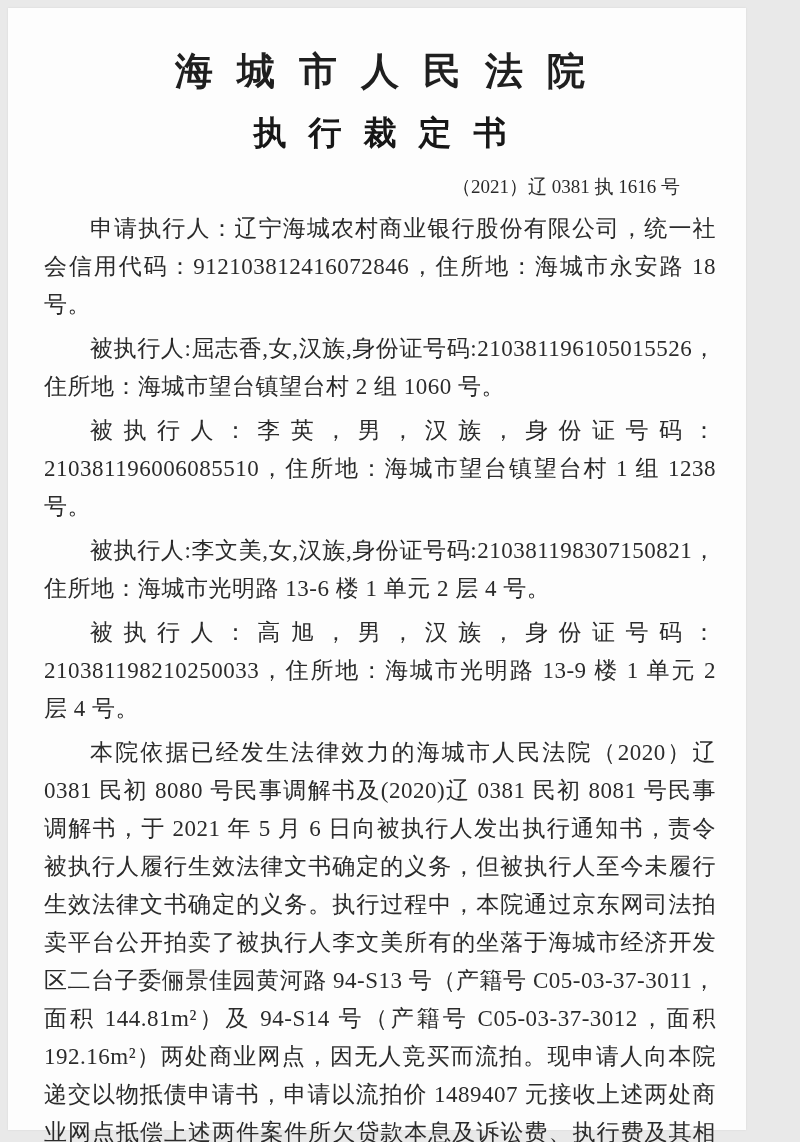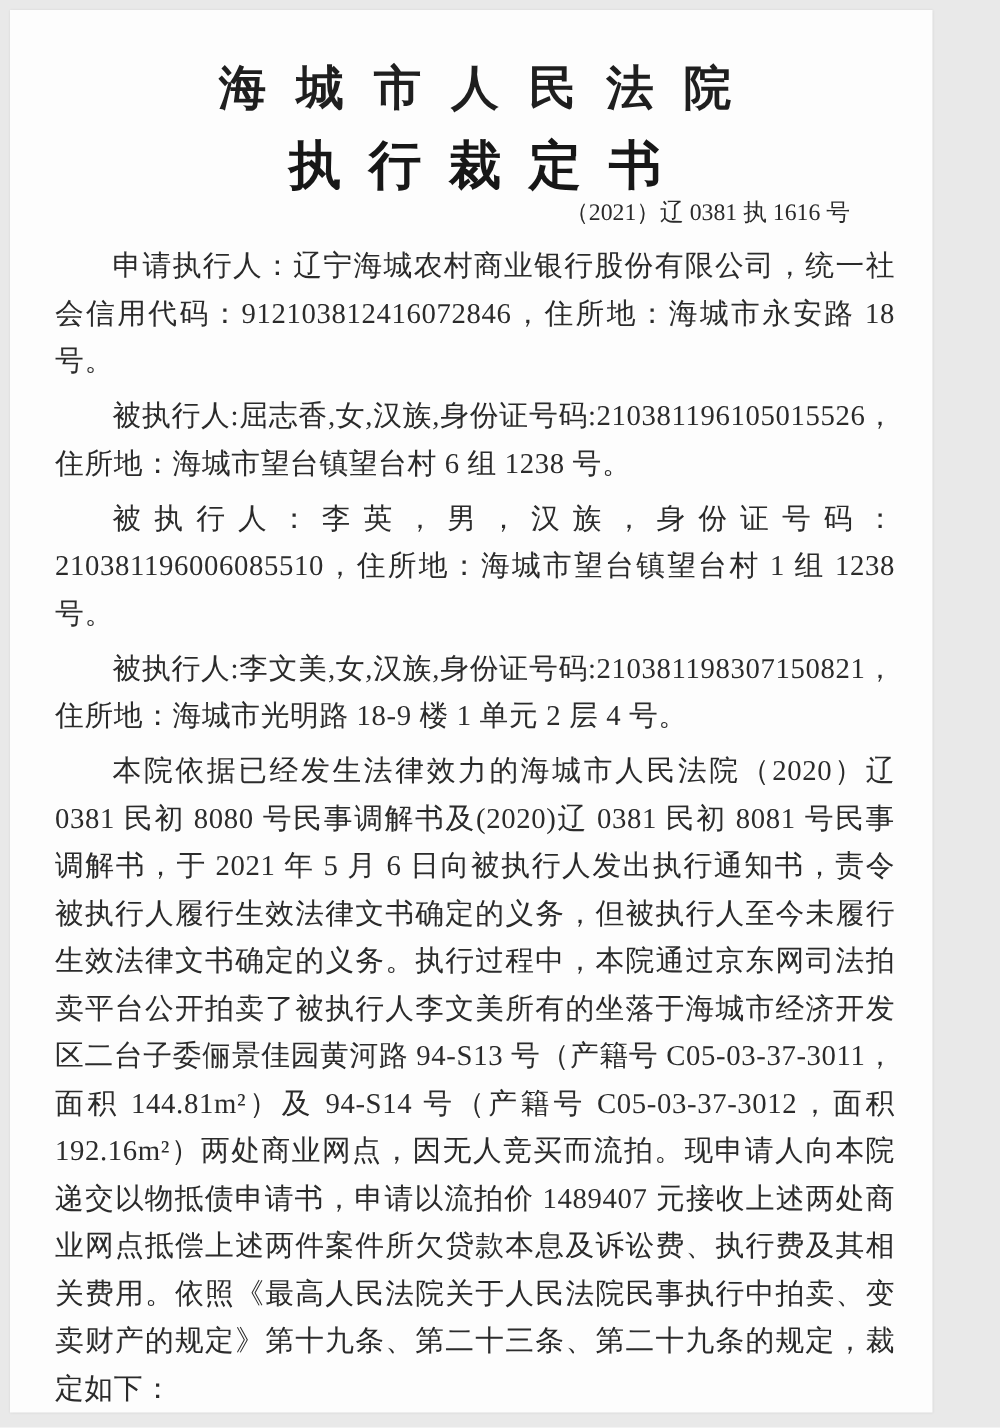--- a/index.html
+++ b/index.html
@@ -32,29 +32,30 @@
     font-weight: 600;
     letter-spacing: 24px;
     padding-left: 24px; 
     color: #1f1f1f;
     line-height: 46px;
     white-space: nowrap;
   }
   .doc-title {
     margin: 14px 0 0 0;
     text-align: center;
-    font-size: 42px;
+    font-size: 33px;
     font-weight: 700;
     letter-spacing: 22px;
     padding-left: 22px;
     color: #171717;
     line-height: 50px;
     white-space: nowrap;
   }
   .case-number {
+    margin-top: 16px;
     text-align: right;
     padding-right: 36px;
     font-size: 19px;
     line-height: 26px;
     color: #2a2a2a;
     white-space: nowrap;
   }
   .body-text {
     margin-top: 10px;
   }
@@ -74,19 +75,20 @@
 <div class="page">
 
   <h1 class="court-name">海城市人民法院</h1>
 
   <h2 class="doc-title">执行裁定书</h2>
 
   <div class="case-number">（2021）辽 0381 执 1616 号</div>
 
   <div class="body-text">
     <p class="para">申请执行人：辽宁海城农村商业银行股份有限公司，统一社会信用代码：912103812416072846，住所地：海城市永安路 18 号。</p>
-    <p class="para">被执行人:屈志香,女,汉族,身份证号码:210381196105015526，住所地：海城市望台镇望台村 6 组 1238 号。</p>
+    <p class="para">被执行人:屈志香,女,汉族,身份证号码:210381196105015526，住所地：海城市望台镇望台村 2 组 1060 号。</p>
     <p class="para">被执行人：李英，男，汉族，身份证号码：210381196006085510，住所地：海城市望台镇望台村 1 组 1238 号。</p>
-    <p class="para">被执行人:李文美,女,汉族,身份证号码:210381198307150821，住所地：海城市光明路 18-9 楼 1 单元 2 层 4 号。</p>
+    <p class="para">被执行人:李文美,女,汉族,身份证号码:210381198307150821，住所地：海城市光明路 13-6 楼 1 单元 2 层 4 号。</p>
+    <p class="para">被执行人：高旭，男，汉族，身份证号码：210381198210250033，住所地：海城市光明路 13-9 楼 1 单元 2 层 4 号。</p>
     <p class="para">本院依据已经发生法律效力的海城市人民法院（2020）辽 0381 民初 8080 号民事调解书及(2020)辽 0381 民初 8081 号民事调解书，于 2021 年 5 月 6 日向被执行人发出执行通知书，责令被执行人履行生效法律文书确定的义务，但被执行人至今未履行生效法律文书确定的义务。执行过程中，本院通过京东网司法拍卖平台公开拍卖了被执行人李文美所有的坐落于海城市经济开发区二台子委俪景佳园黄河路 94-S13 号（产籍号 C05-03-37-3011，面积 144.81m²）及 94-S14 号（产籍号 C05-03-37-3012，面积 192.16m²）两处商业网点，因无人竞买而流拍。现申请人向本院递交以物抵债申请书，申请以流拍价 1489407 元接收上述两处商业网点抵偿上述两件案件所欠贷款本息及诉讼费、执行费及其相关费用。依照《最高人民法院关于人民法院民事执行中拍卖、变卖财产的规定》第十九条、第二十三条、第二十九条的规定，裁定如下：</p>
   </div>
 
 </div>
 
 </body></html>

